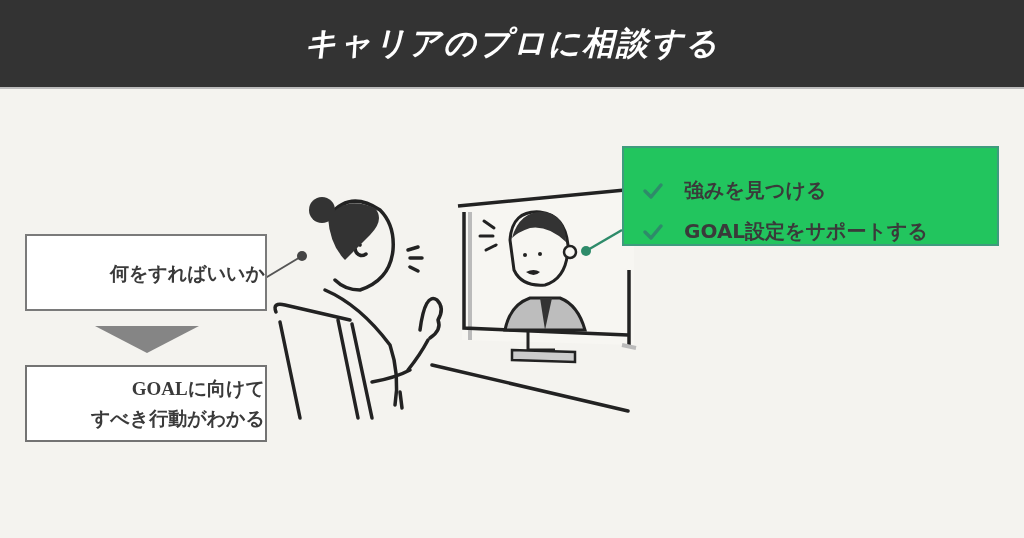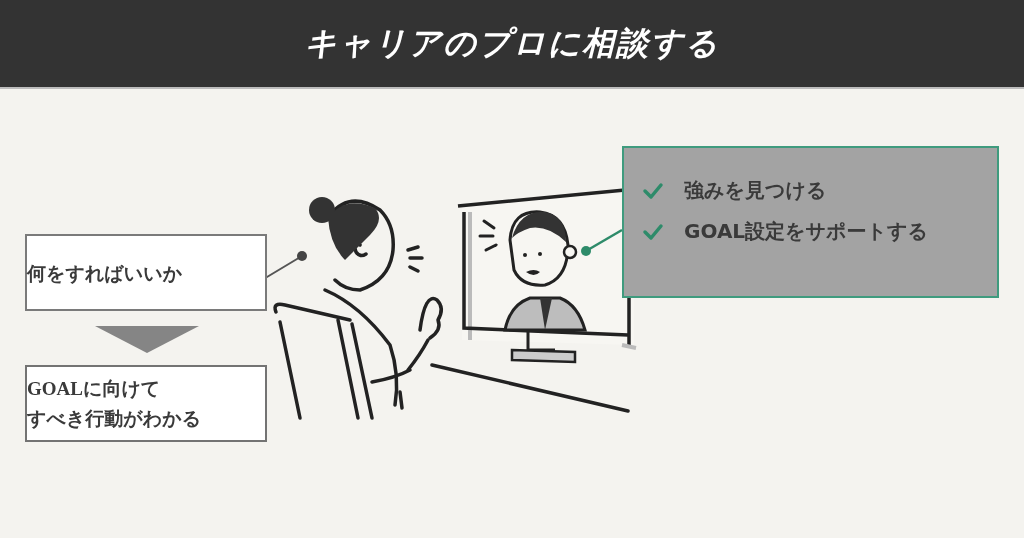--- a/index.html
+++ b/index.html
@@ -15,43 +15,43 @@
     background: #333333;
     display: flex; align-items: center; justify-content: center;
     border-bottom: 2px solid #bdbdbd;
     font-style: italic;
   }
   .header h1 {
     color: #ffffff; font-size: 32px; font-weight: bold; letter-spacing: 2px;
   }
   .box {
     position: absolute; background: #ffffff;
-    display: flex; flex-direction: column; align-items: flex-start; justify-content: center;
+    display: flex; flex-direction: column; align-items: flex-end; justify-content: center;
     font-weight: bold; font-size: 19px; line-height: 30px; color: #3a3a3a;
     text-align: center;
   }
   .box-before {
     left: 25px; top: 234px; width: 242px; height: 77px;
     border: 2px solid #7a7a7a;
   }
   .box-after {
     left: 25px; top: 365px; width: 242px; height: 77px;
     border: 2px solid #737373;
     font-family: Liberation Serif, serif;
   }
   .arrow-down {
     position: absolute; left: 95px; top: 326px;
     width: 0; height: 0;
     border-left: 52px solid transparent;
     border-right: 52px solid transparent;
     border-top: 27px solid #858585;
   }
   .box-advice {
-    position: absolute; left: 622px; top: 146px; width: 377px; height: 152px;
-    background: #a3a3a3; border: 2px solid #3f9b7e;
+    position: absolute; left: 622px; top: 146px; width: 377px; height: 100px;
+    background: #22c55e; border: 2px solid #3f9b7e;
     padding: 22px 0 0 18px;
   }
   .check-row {
     display: flex; align-items: center; height: 41px;
     font-size: 20px; font-weight: bold; color: #3a3a3a;
   }
   .check-icon { width: 22px; height: 22px; margin-right: 20px; flex: none; }
   .illus { position: absolute; left: 0; top: 0; }
 </style>
 </head>

